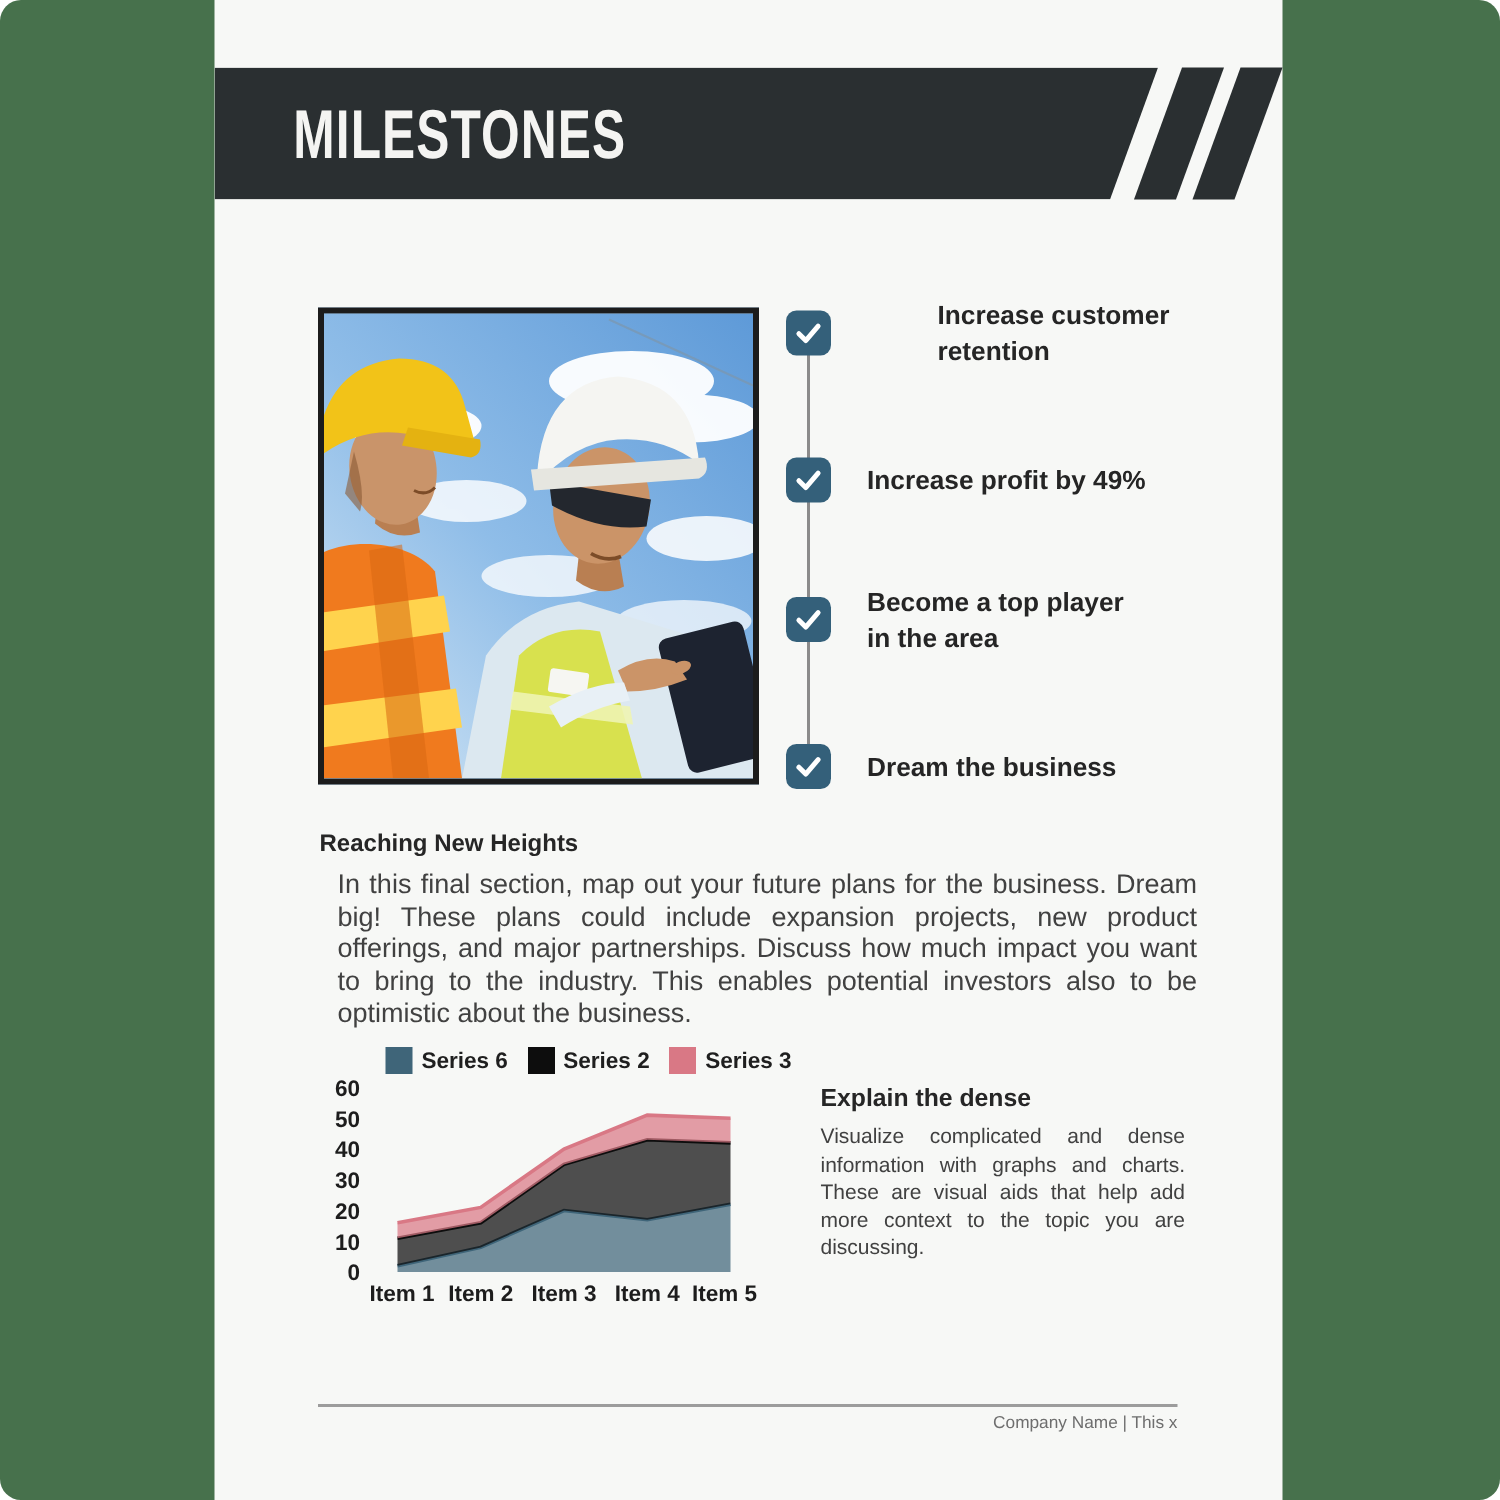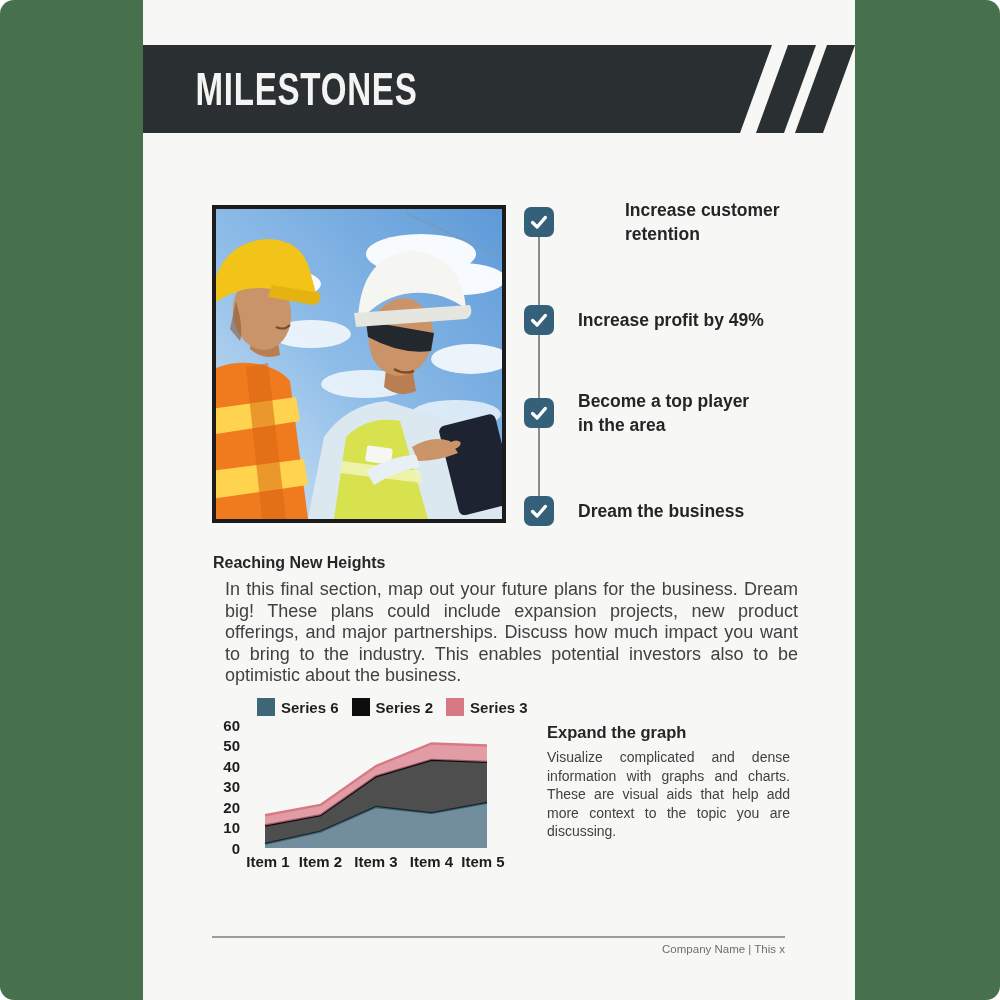--- a/index.html
+++ b/index.html
@@ -211,21 +211,21 @@
         <text x="40" y="140" text-anchor="end">10</text>
         <text x="40" y="160.5" text-anchor="end">0</text>
         <text x="68" y="174" text-anchor="middle">Item 1</text>
         <text x="120.5" y="174" text-anchor="middle">Item 2</text>
         <text x="176" y="174" text-anchor="middle">Item 3</text>
         <text x="231.5" y="174" text-anchor="middle">Item 4</text>
         <text x="283" y="174" text-anchor="middle">Item 5</text>
       </svg>
 
     <div class="explain">
-      <p class="explain-heading">Expand the graph</p>
+      <p class="explain-heading">Explain the dense</p>
       <p class="explain-body">Visualize complicated and dense information with graphs and charts. These are visual aids that help add more context to the topic you are discussing.</p>
     </div>
 
     <div class="footer-line"></div>
     <div class="footer-text">Company Name | This x</div>
 
   </div>
 </div>
 
 </body></html>

